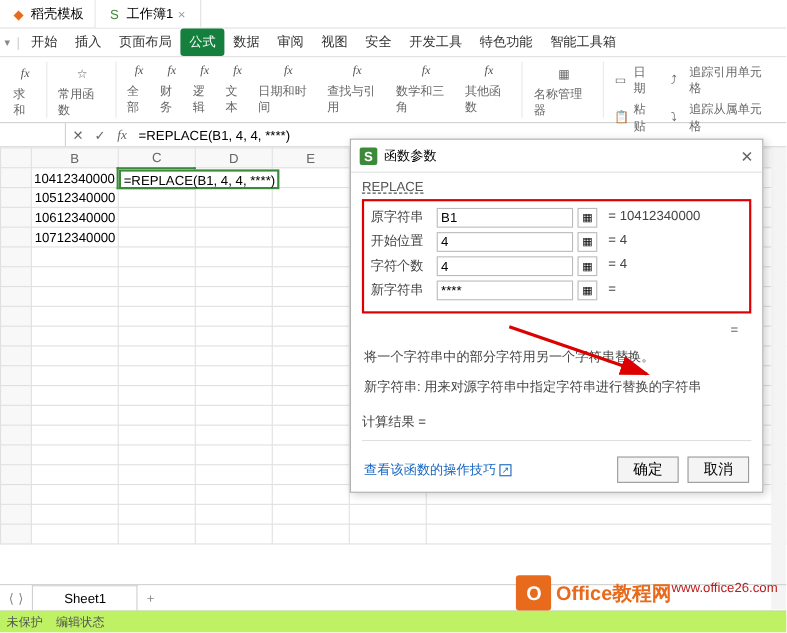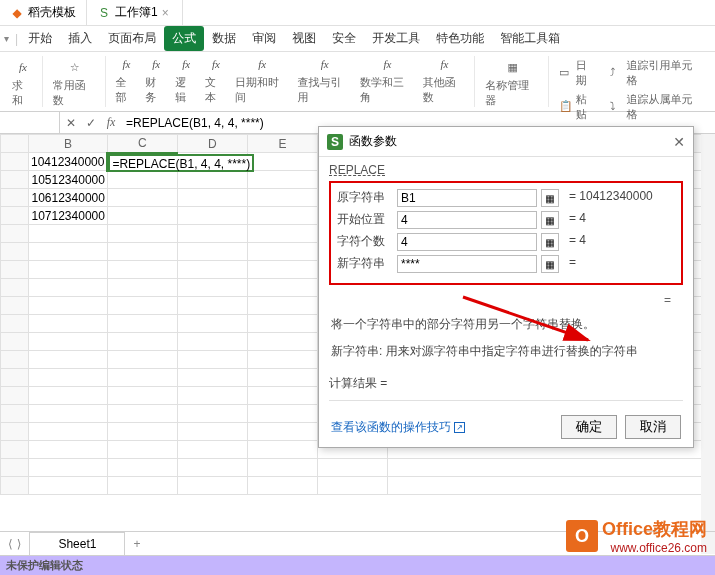--- a/index.html
+++ b/index.html
@@ -50,21 +50,21 @@
     
     .dialog { position: absolute; left: 318px; top: 126px; width: 376px; background: #fff; border: 1px solid #aaa; box-shadow: 2px 2px 8px rgba(0,0,0,0.2); z-index: 100; }
     .dialog-title { display: flex; align-items: center; padding: 6px 8px; border-bottom: 1px solid #e0e0e0; gap: 6px; }
     .dialog-title .icon { width: 16px; height: 16px; background: #3a8a3a; color: #fff; display: flex; align-items: center; justify-content: center; font-weight: bold; border-radius: 2px; }
     .dialog-close { margin-left: auto; font-size: 14px; color: #666; cursor: pointer; }
     .dialog-body { padding: 6px 10px; }
     .func-name { color: #555; margin-bottom: 4px; text-decoration: underline; text-decoration-style: dashed; }
     .param-box { border: 2px solid #d00; padding: 6px; margin-bottom: 8px; }
     .param-row { display: flex; align-items: flex-start; height: 22px; gap: 4px; }
     .param-label { width: 56px; color: #444; }
-    .param-input { width: 140px; height: 18px; border: 1px solid #bbb; padding: 0 3px; font-size: 12px; }
+    .param-input { width: 124px; height: 18px; border: 1px solid #bbb; padding: 0 3px; font-size: 12px; }
     .param-ref { width: 18px; height: 18px; border: 1px solid #bbb; display: flex; align-items: center; justify-content: center; cursor: pointer; font-size: 10px; }
     .param-result { color: #444; margin-left: 6px; }
     .dialog-eq { text-align: right; padding: 0 12px 4px 0; color: #666; }
     .dialog-desc { color: #444; line-height: 1.6; padding: 4px 2px; }
     .dialog-calc { margin-top: 10px; color: #444; }
     .dialog-hr { border: none; border-top: 1px solid #e0e0e0; margin: 8px 0; }
     .dialog-footer { display: flex; padding: 6px 2px 2px; }
     .dialog-link { color: #1565c0; cursor: pointer; display: flex; align-items: center; gap: 3px; }
     .dialog-link .ext { width: 11px; height: 11px; border: 1px solid #1565c0; font-size: 8px; display: flex; align-items: center; justify-content: center; }
     .dialog-btn { margin-left: auto; width: 56px; height: 24px; border: 1px solid #999; background: #f4f4f4; cursor: pointer; }
@@ -75,26 +75,26 @@
     .arrow-overlay { position: absolute; left: 458px; top: 292px; z-index: 101; pointer-events: none; }
     
     
     .sheet-tabs { position: absolute; bottom: 20px; left: 0; right: 0; height: 24px; display: flex; align-items: center; border-top: 1px solid #d0d0d0; }
     .sheet-nav { display: flex; gap: 4px; padding: 0 8px; color: #888; }
     .sheet-nav span { cursor: pointer; }
     .sheet-tab { padding: 4px 28px; border: 1px solid #d0d0d0; border-bottom: none; background: #fff; cursor: pointer; }
     .sheet-add { padding: 4px 8px; color: #888; cursor: pointer; }
     
     
-    .status-bar { position: absolute; bottom: 0; left: 0; right: 0; height: 20px; background: #c4b5fd; display: flex; align-items: center; padding: 0 6px; font-size: 11px; color: #555; border-top: 1px solid #d0d0d0; font-weight: bold; }
+    .status-bar { position: absolute; bottom: 0; left: 0; right: 0; height: 20px; background: #bef264; display: flex; align-items: center; padding: 0 6px; font-size: 11px; color: #555; gap: 12px; border-top: 1px solid #d0d0d0; }
     
     
     .watermark { position: absolute; right: 8px; bottom: 20px; display: flex; align-items: center; gap: 4px; z-index: 200; }
     .wm-icon { width: 32px; height: 32px; background: #e86a1c; border-radius: 3px; display: flex; align-items: center; justify-content: center; color: #fff; font-weight: bold; font-size: 18px; }
-    .wm-text { display: flex; flex-direction: column; align-items: flex-end; }
+    .wm-text { display: flex; flex-direction: row; }
     .wm-title { color: #e86a1c; font-size: 18px; font-weight: bold; }
     .wm-sub { color: #b91c1c; font-size: 12px; }
   </style>
 </head>
 <body>
 
 <div class="doc-tabs">
   <div class="doc-tab">
     <span class="icon" style="color:#e86a1c;">◆</span>
     <span>稻壳模板</span>

